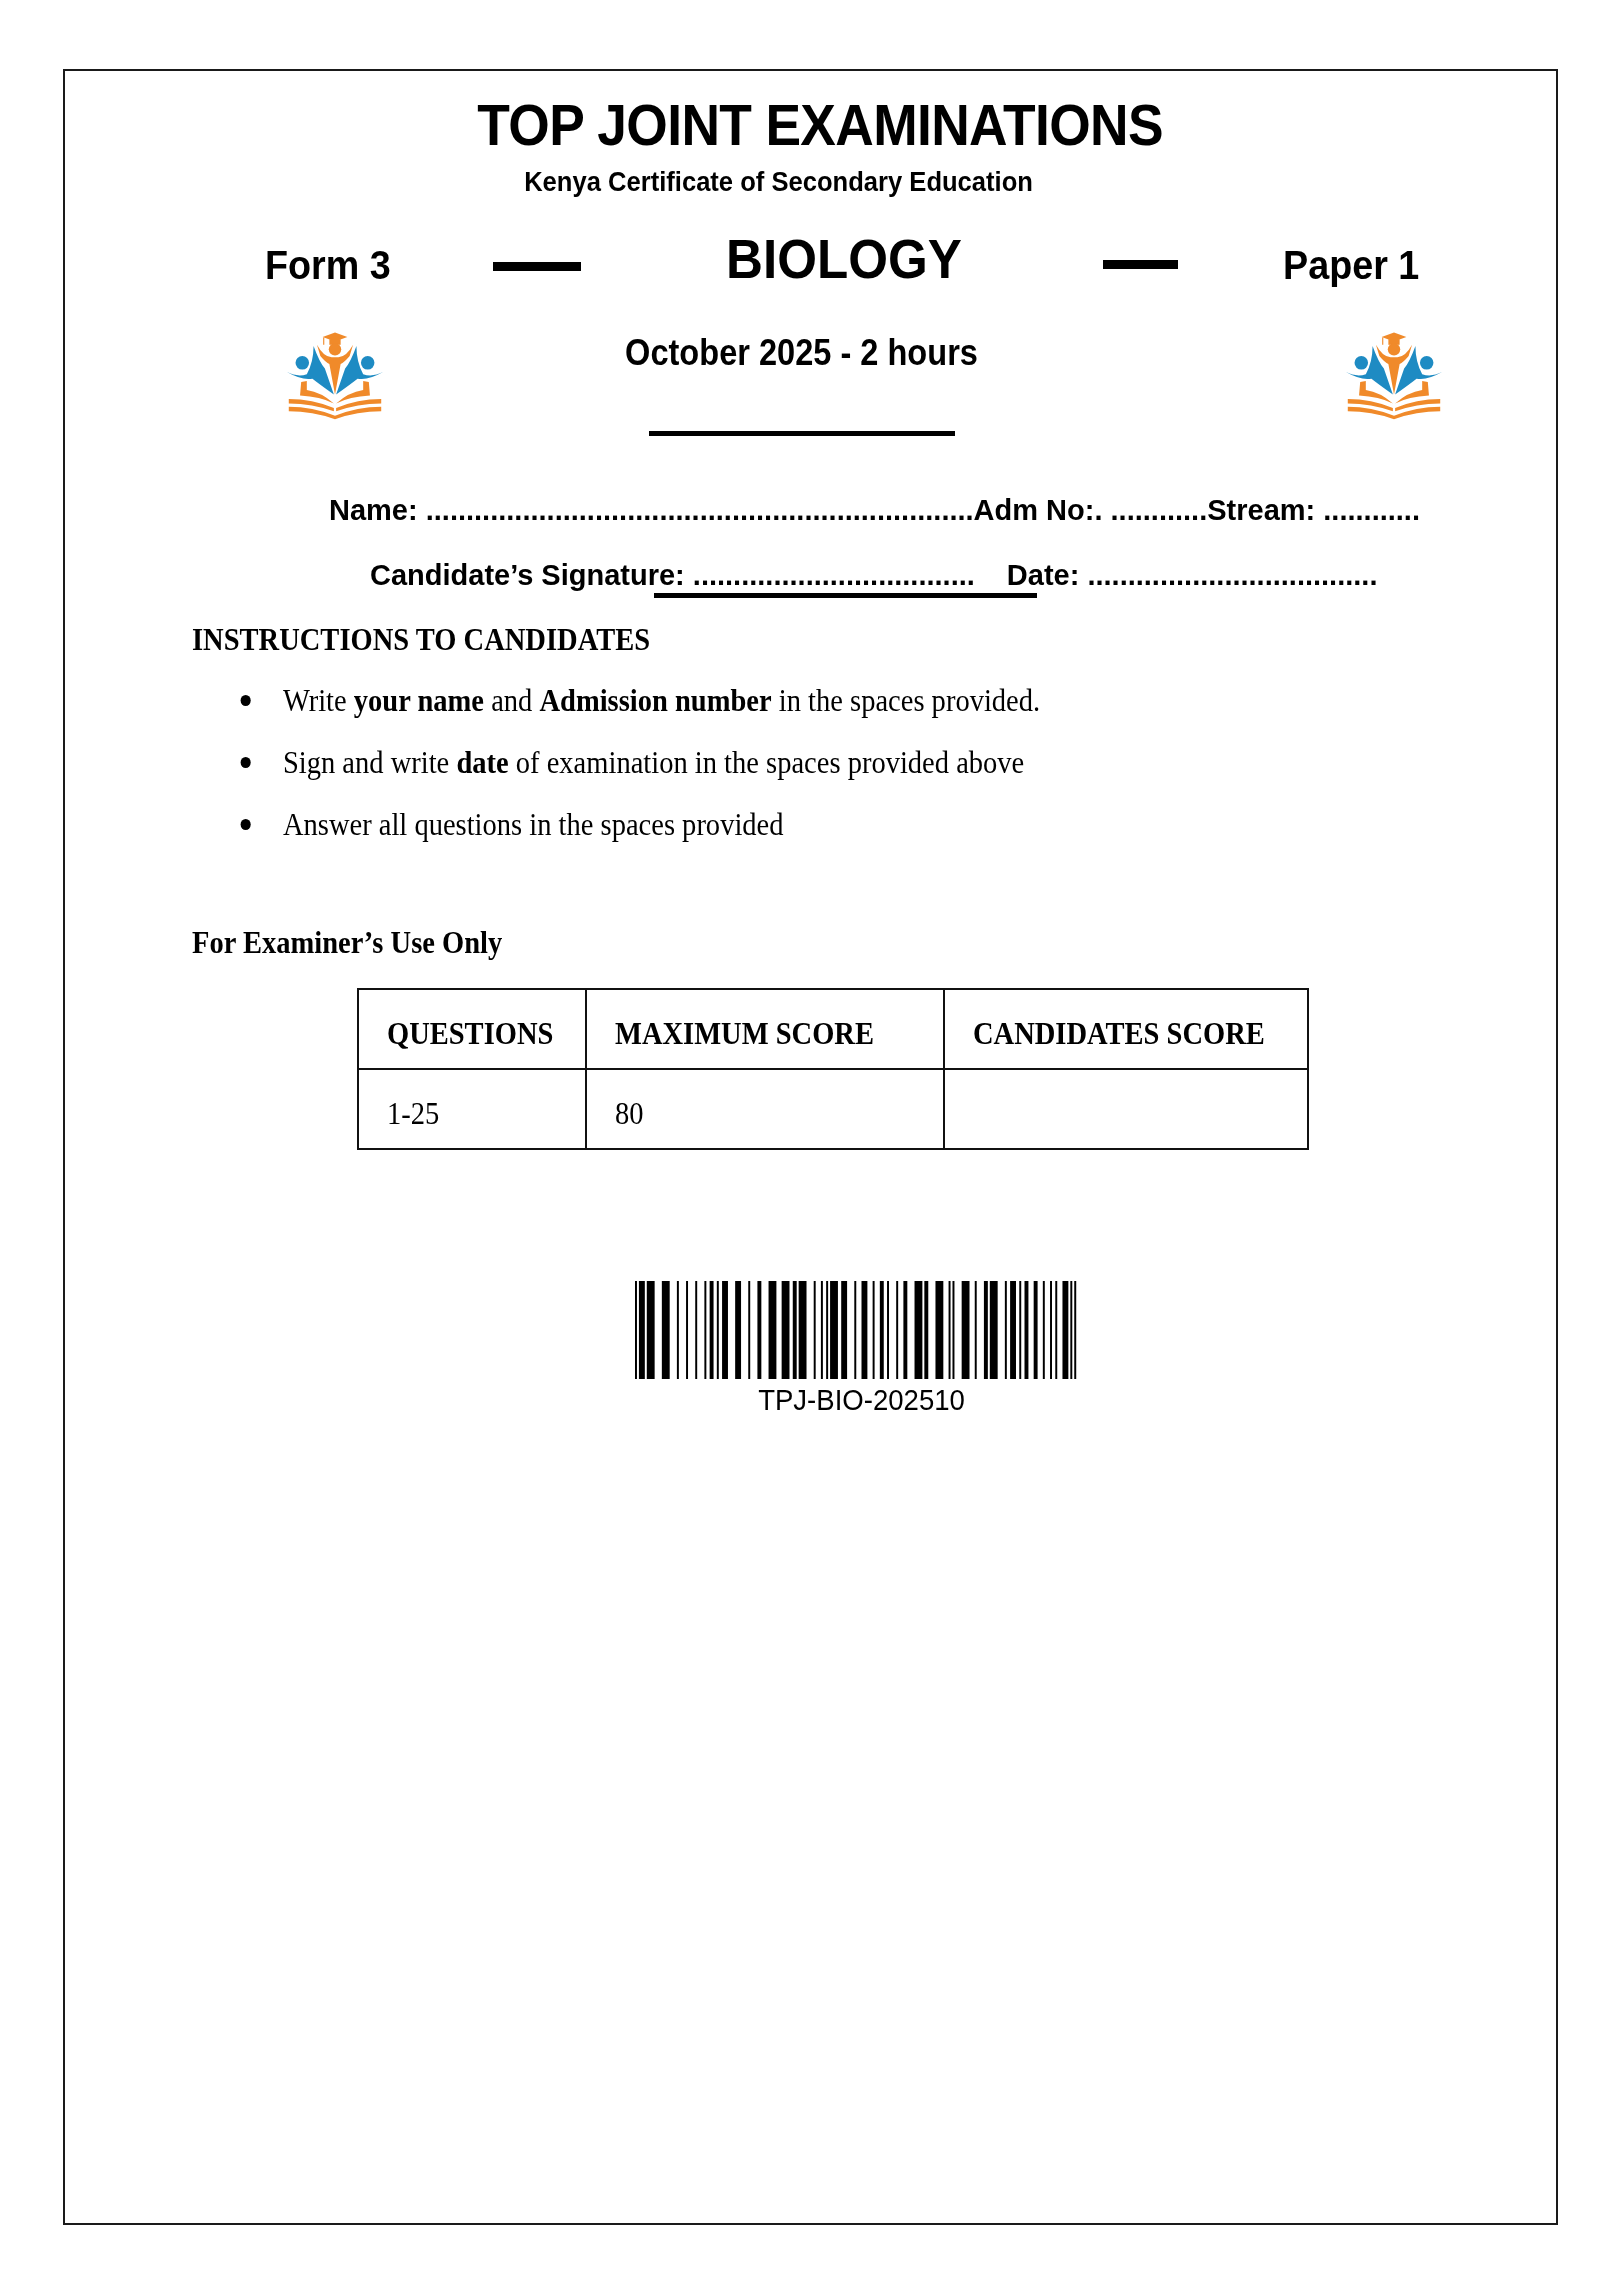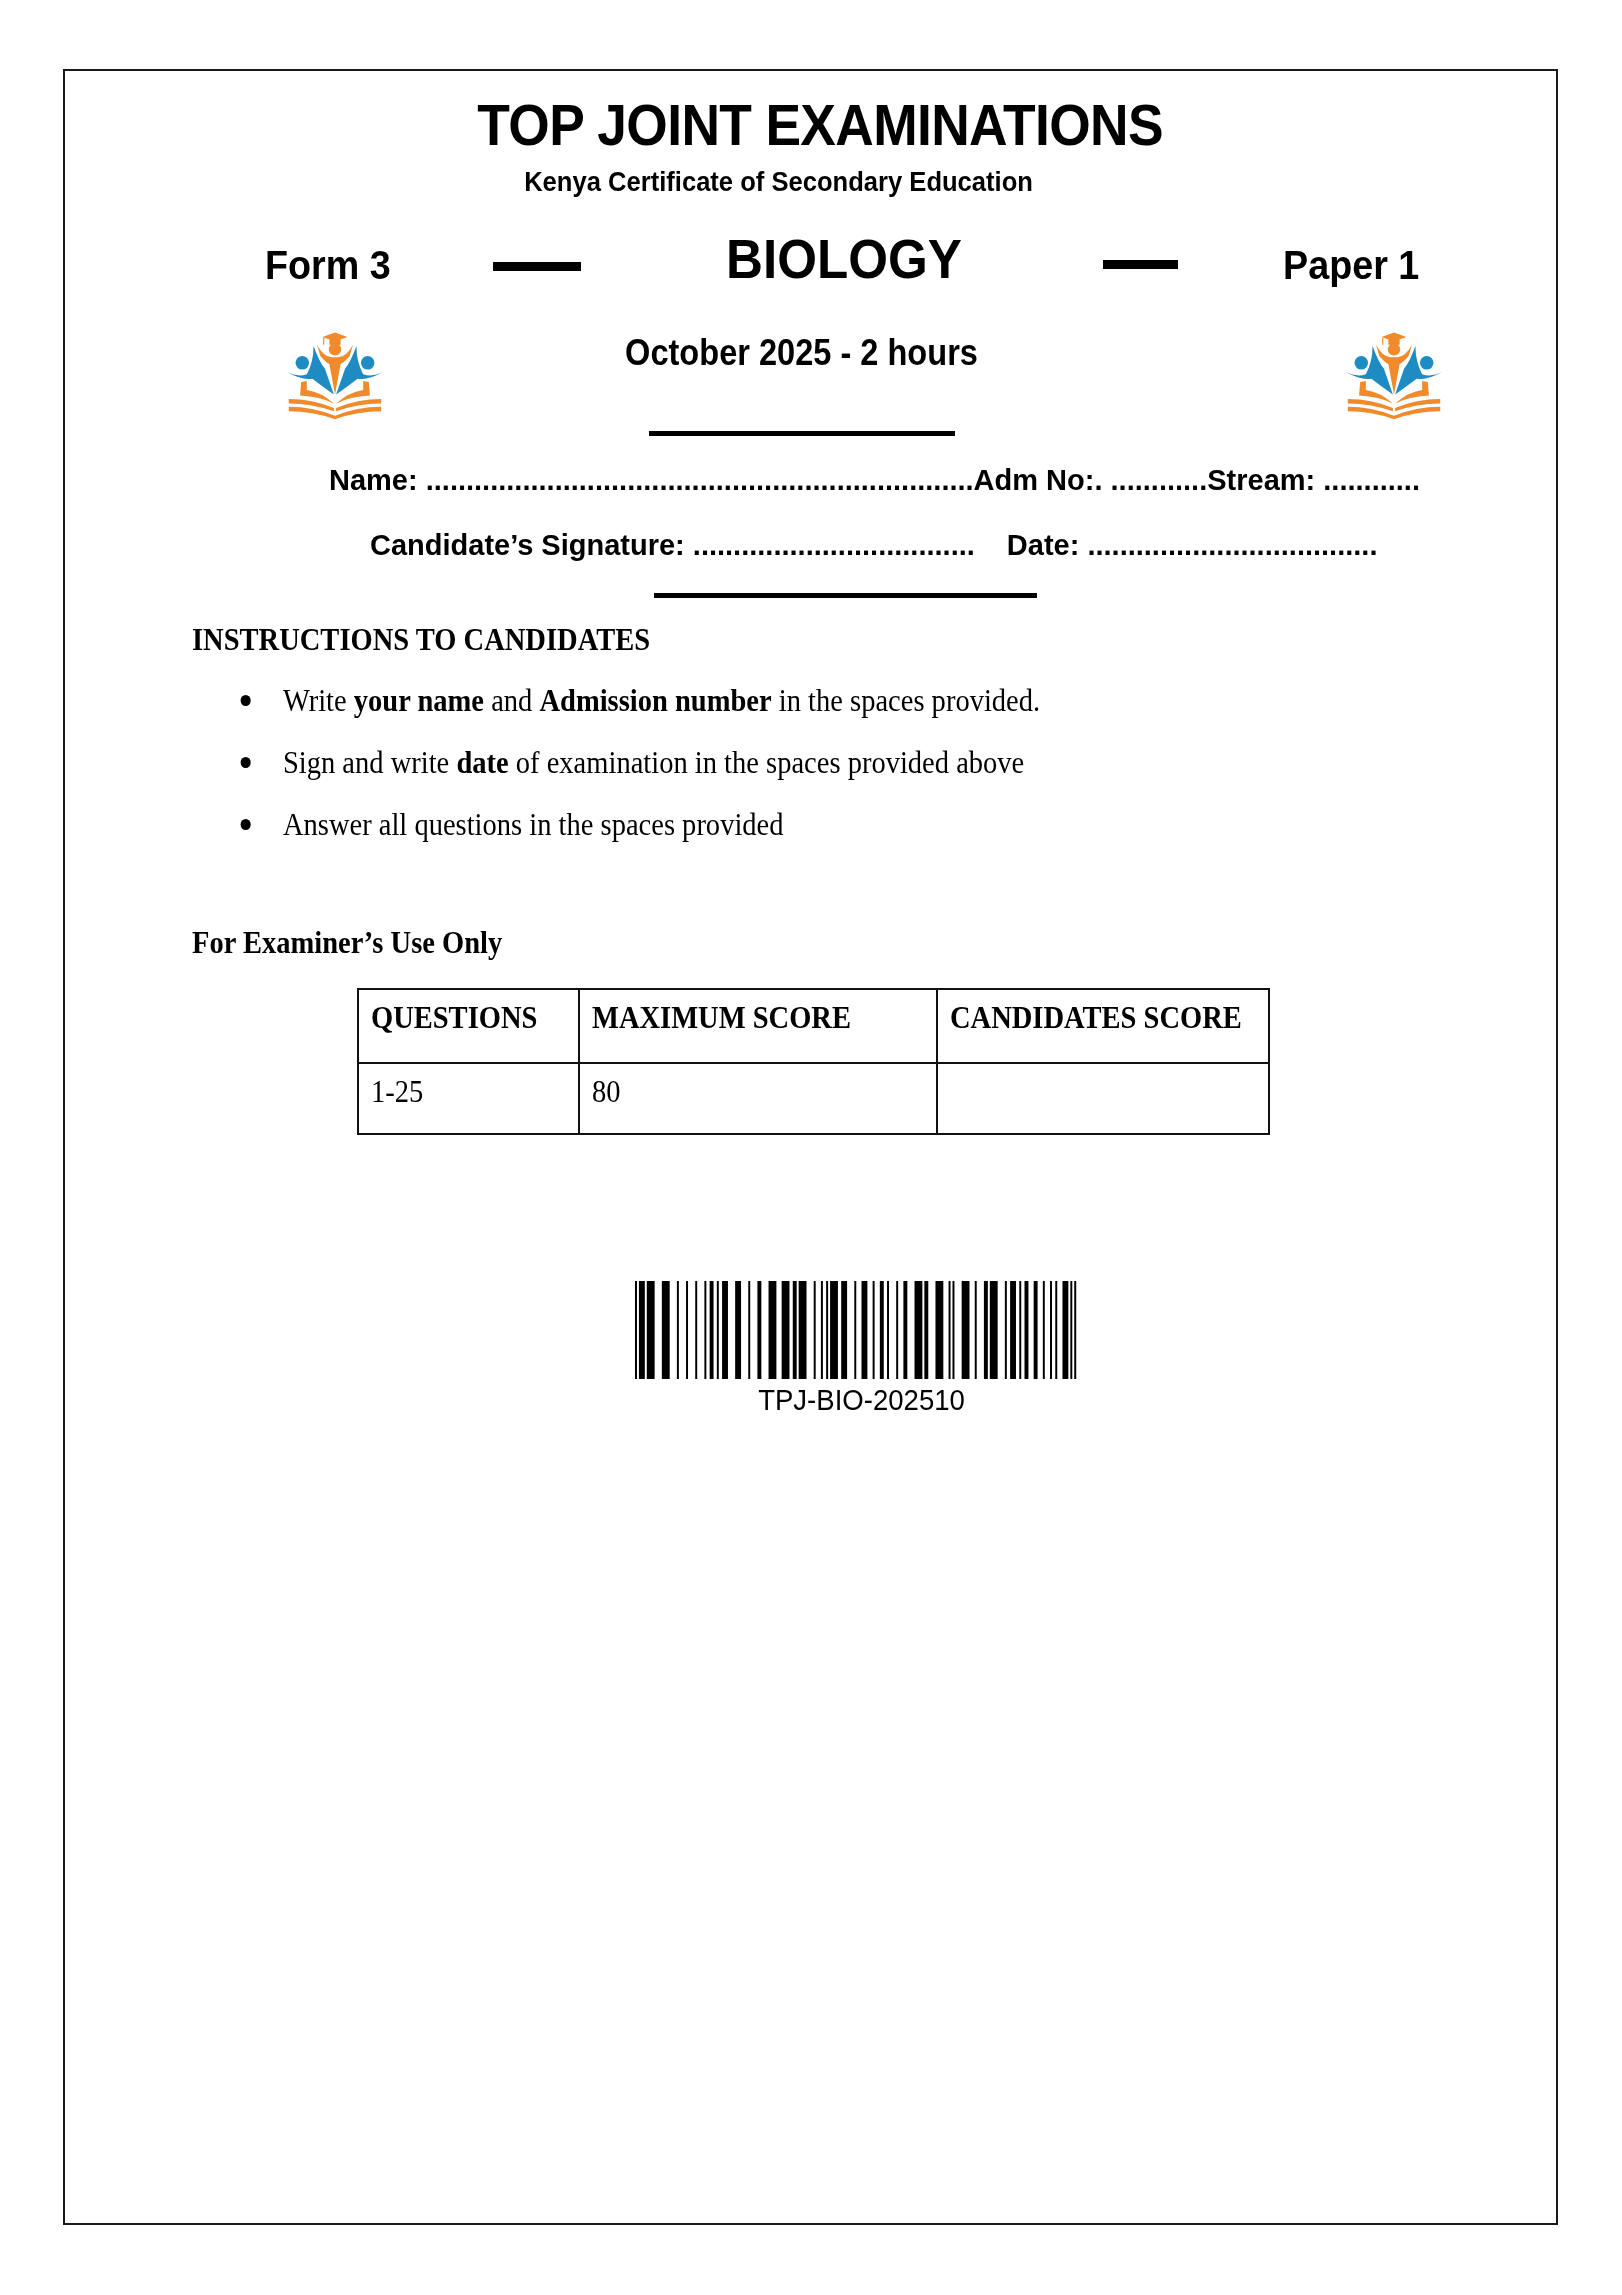--- a/index.html
+++ b/index.html
@@ -20,32 +20,32 @@
     .subject { left: 713px; top: 227px; width: 262px; text-align: center; font-size: 55px; font-weight: 700; line-height: 65px; transform: scaleX(0.93); transform-origin: center top; }
     .dash { position: absolute; height: 8.5px; background: #000; }
 
     .date-line { left: 589px; width: 425px; top: 330px; text-align: center; font-size: 37px; font-weight: 700; line-height: 46px; transform: scaleX(0.88); transform-origin: center top; }
     .rule { position: absolute; height: 4.6px; background: #000; }
 
     .field-row { font-size: 29px; font-weight: 700; line-height: 37px; white-space: nowrap; }
     .field-row .dots { font-weight: 700; letter-spacing: 0px; }
     .row1 { left: 329px; top: 462px; width: 1069px; display: flex; justify-content: space-between; transform: scaleX(1); }
     .row2 { left: 370px; top: 527px; width: 958px; display: flex; justify-content: space-between; gap: 32px; }
-    .fgroup { display: inline-flex; align-items: flex-end; }
+    .fgroup { display: inline-flex; align-items: flex-end; margin-top: 30px; }
 
     .instructions-title { left: 192px; top: 620px; font-size: 31px; font-weight: 700; line-height: 39px; transform: scaleX(0.92); transform-origin: left top; }
     .bullet-list { left: 236px; top: 681px; margin: 0; padding: 0; list-style: none; }
     .bullet-item { position: relative; font-size: 31px; line-height: 39px; height: 62px; transform: scaleX(0.92); transform-origin: left top; white-space: nowrap; }
     .bullet-dot { position: absolute; left: 5.2px; top: 14.4px; width: 11px; height: 11px; border-radius: 50%; background: #000; }
     .bullet-text { position: absolute; left: 51px; top: 0; }
 
     .examiner-title { left: 192px; top: 923px; font-size: 31px; font-weight: 700; line-height: 39px; transform: scaleX(0.92); transform-origin: left top; }
 
     .score-table { position: absolute; left: 357px; top: 988px; border-collapse: collapse; }
-    .score-table td, .score-table th { border: 2px solid #111; vertical-align: top; text-align: left; padding: 0; box-sizing: border-box; }
+    .score-table td, .score-table th { border: 2px solid #111; vertical-align: top; text-align: left; padding: 16px; box-sizing: border-box; }
     .score-table th { height: 74px; font-weight: 700; }
     .score-table td { height: 71px; font-weight: 400; margin-left: 36px; }
     .cell-text { display: block; font-size: 31px; line-height: 37px; padding: 9.2px 0 0 13px; transform: scaleX(0.92); transform-origin: left top; white-space: nowrap; }
     .col1 { width: 221px; } .col2 { width: 358px; } .col3 { width: 322px; }
 
     .barcode { position: absolute; left: 635px; top: 1281px; width: 453px; height: 98px; }
     .barcode-text { left: 635px; width: 453px; top: 1384px; text-align: center; font-size: 29px; line-height: 33px; transform: scaleX(0.95); transform-origin: center top; }
 
     .logo { position: absolute; width: 124px; height: 108px; }
   </style>

